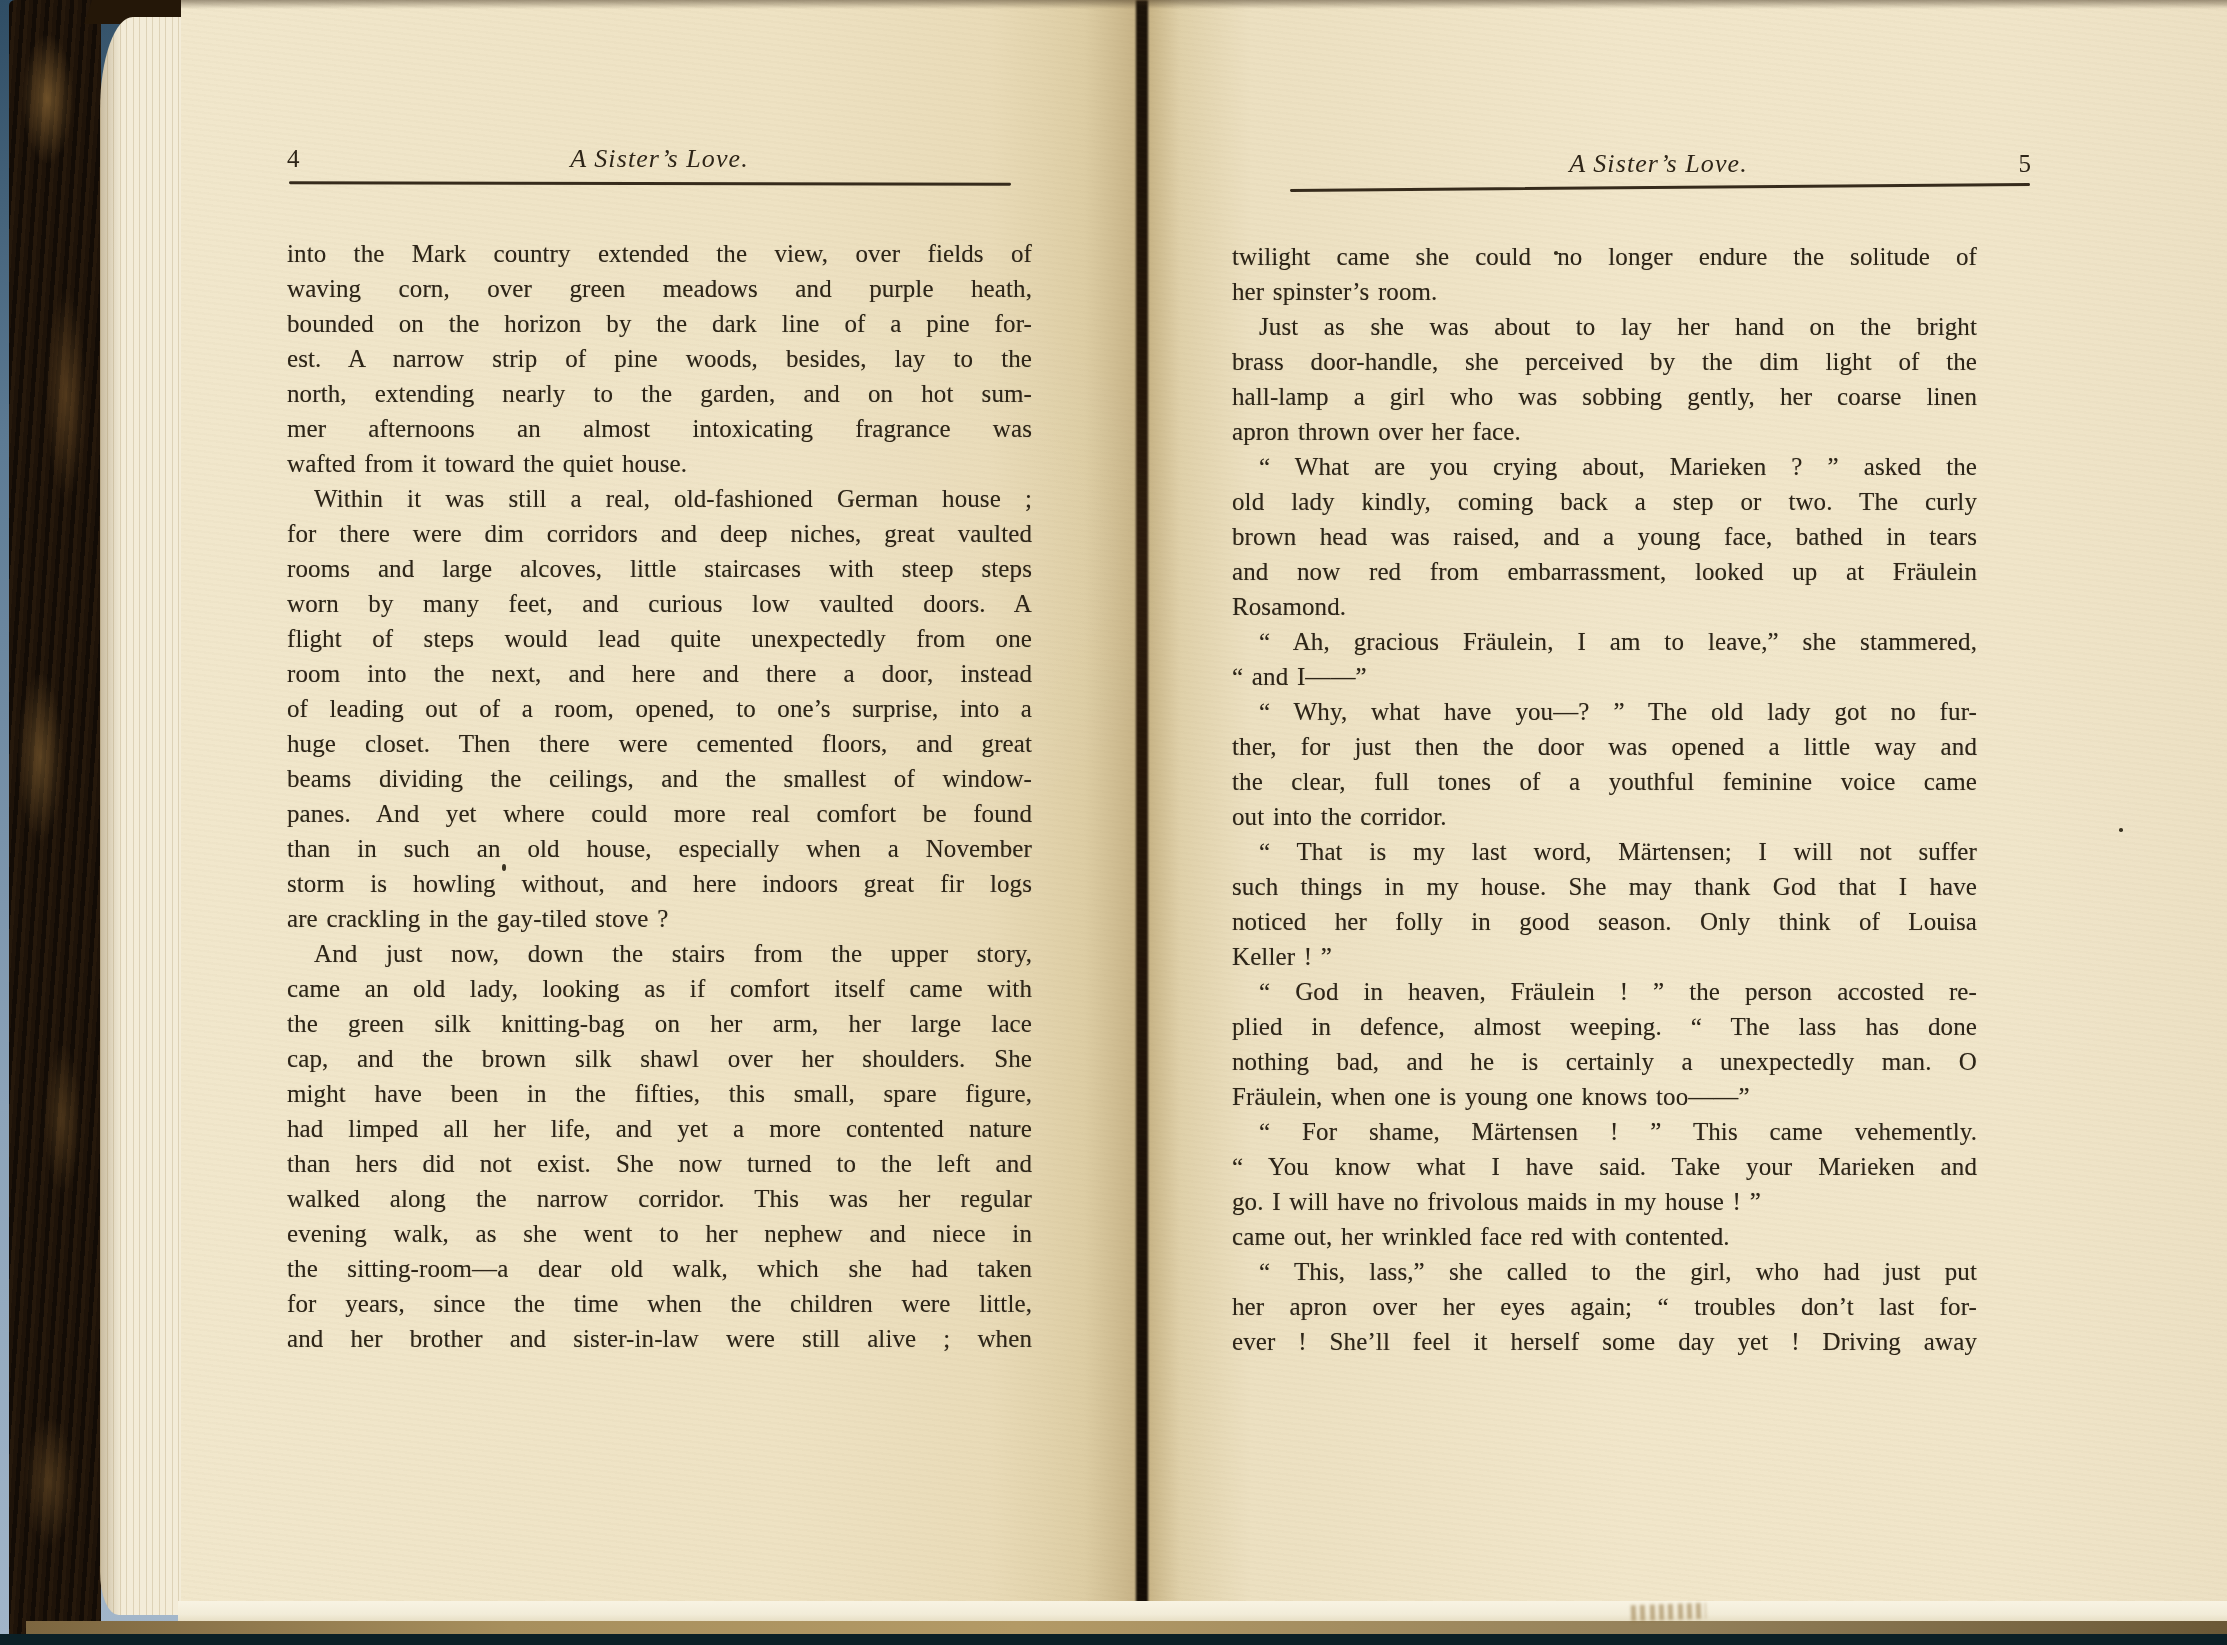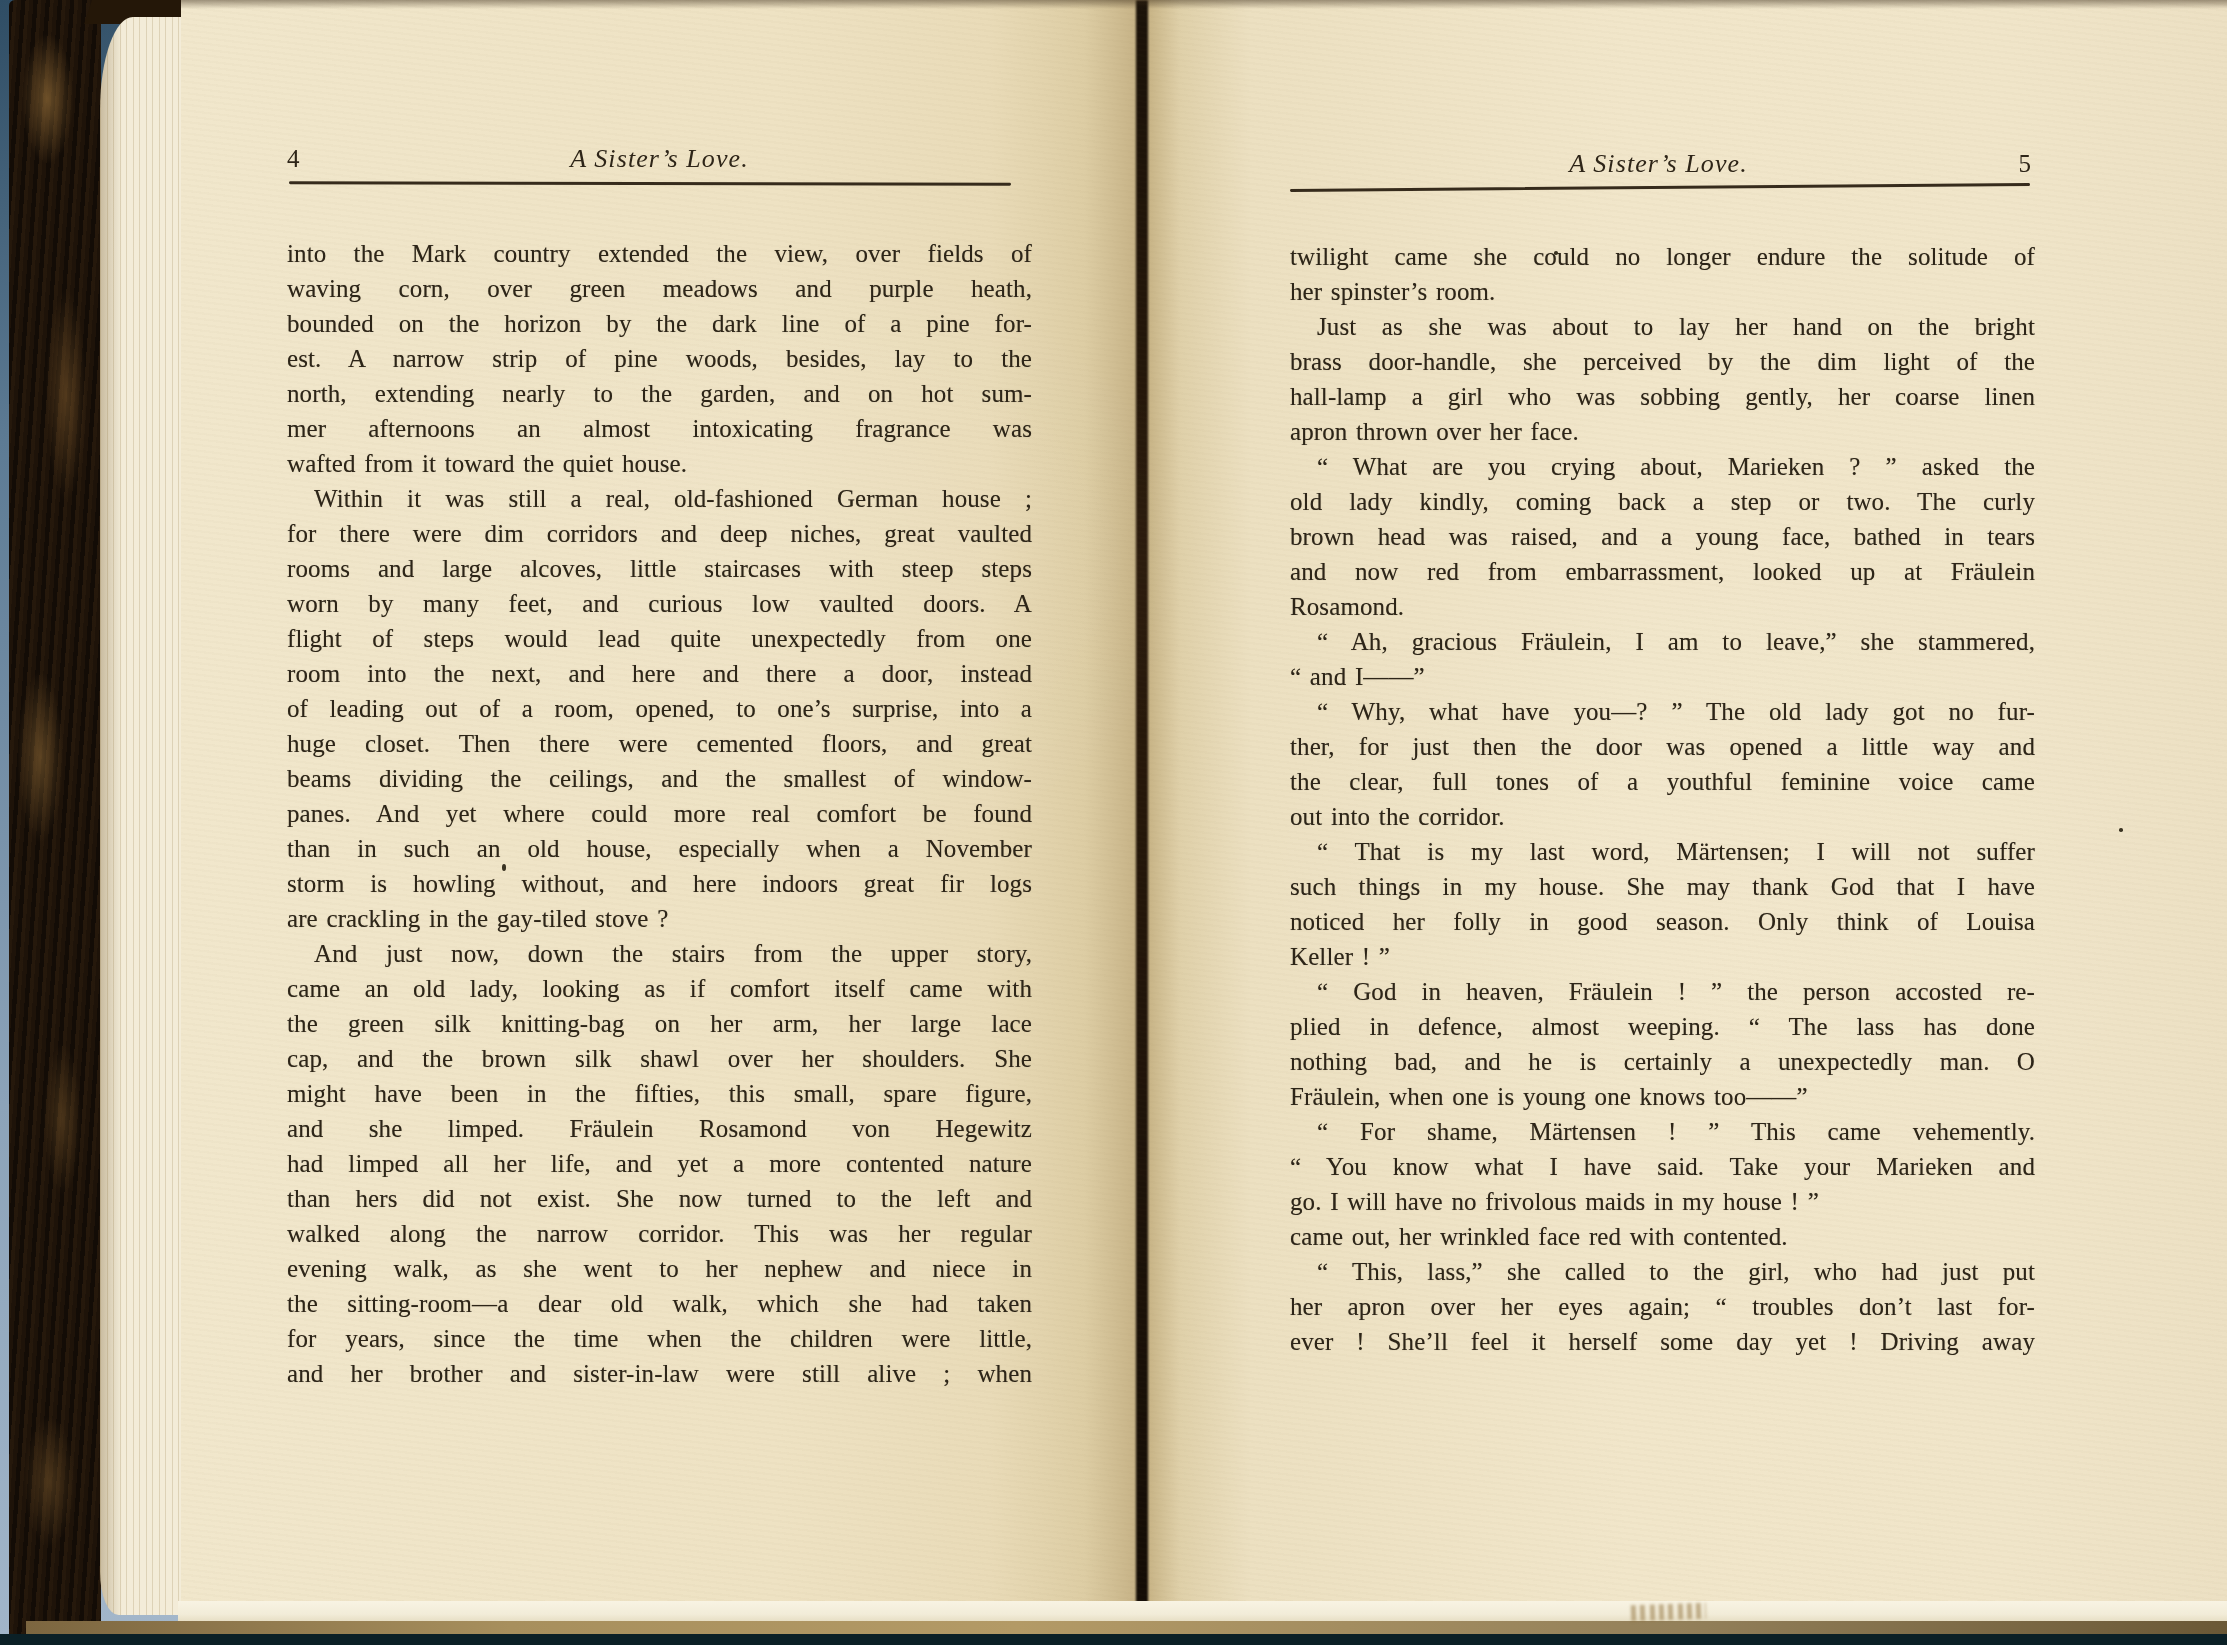--- a/index.html
+++ b/index.html
@@ -53,21 +53,21 @@
   .hdr-left{left:287px;top:133px;width:745px;}
   .hdr-right{left:1286px;top:138px;width:745px;}
   .hdr-right .pnum{text-align:right;}
   .rule{position:absolute;height:2.5px;background:#362b1c;border-radius:1.4px;}
   .rule-left{left:289px;top:182px;width:722px;transform:rotate(0.12deg);}
   .rule-right{left:1290px;top:186px;width:740px;transform:rotate(-0.45deg);}
   
   .pagetext{position:absolute;width:745px;color:#2d2518;font-size:25px;line-height:35px;
     word-spacing:2.3px;letter-spacing:0.1px;text-shadow:0 0 0.7px rgba(45,37,24,.38);margin-top:27px;}
   .pt-left{left:287px;top:209px;}
-  .pt-right{left:1290px;top:212px;}
+  .pt-right{left:1232px;top:212px;}
   .line{text-align:justify;text-align-last:justify;white-space:normal;}
   .line.nj{text-align-last:left;}
   .line.in{text-indent:27px;}
   
   .speck{position:absolute;border-radius:50%;background:#3a3322;}
   .edge-stamp{position:absolute;left:1631px;top:1604px;width:75px;height:16px;opacity:.5;
     background:repeating-linear-gradient(90deg,#8a6b34 0 5px,transparent 5px 9.3px);
     filter:blur(1.4px);transform:rotate(-2deg);}
 </style>
 </head>
@@ -122,21 +122,20 @@
       <div class="line">beams dividing the ceilings, and the smallest of window-</div>
       <div class="line">panes.  And yet where could more real comfort be found</div>
       <div class="line">than in such an old house, especially when a November</div>
       <div class="line">storm is howling without, and here indoors great fir logs</div>
       <div class="line nj">are crackling in the gay-tiled stove ?</div>
       <div class="line in">And just now, down the stairs from the upper story,</div>
       <div class="line">came an old lady, looking as if comfort itself came with</div>
       <div class="line">the green silk knitting-bag on her arm, her large lace</div>
       <div class="line">cap, and the brown silk shawl over her shoulders.  She</div>
       <div class="line">might have been in the fifties, this small, spare figure,</div>
-      <div class="line">and she limped.  Fräulein Rosamond von Hegewitz</div>
       <div class="line">had limped all her life, and yet a more contented nature</div>
       <div class="line">than hers did not exist.  She now turned to the left and</div>
       <div class="line">walked along the narrow corridor.  This was her regular</div>
       <div class="line">evening walk, as she went to her nephew and niece in</div>
       <div class="line">the sitting-room—a dear old walk, which she had taken</div>
       <div class="line">for years, since the time when the children were little,</div>
       <div class="line">and her brother and sister-in-law were still alive ; when</div>
     </div>
   <div class="pagetext pt-right">
       <div class="line">twilight came she could no longer endure the solitude of</div>

